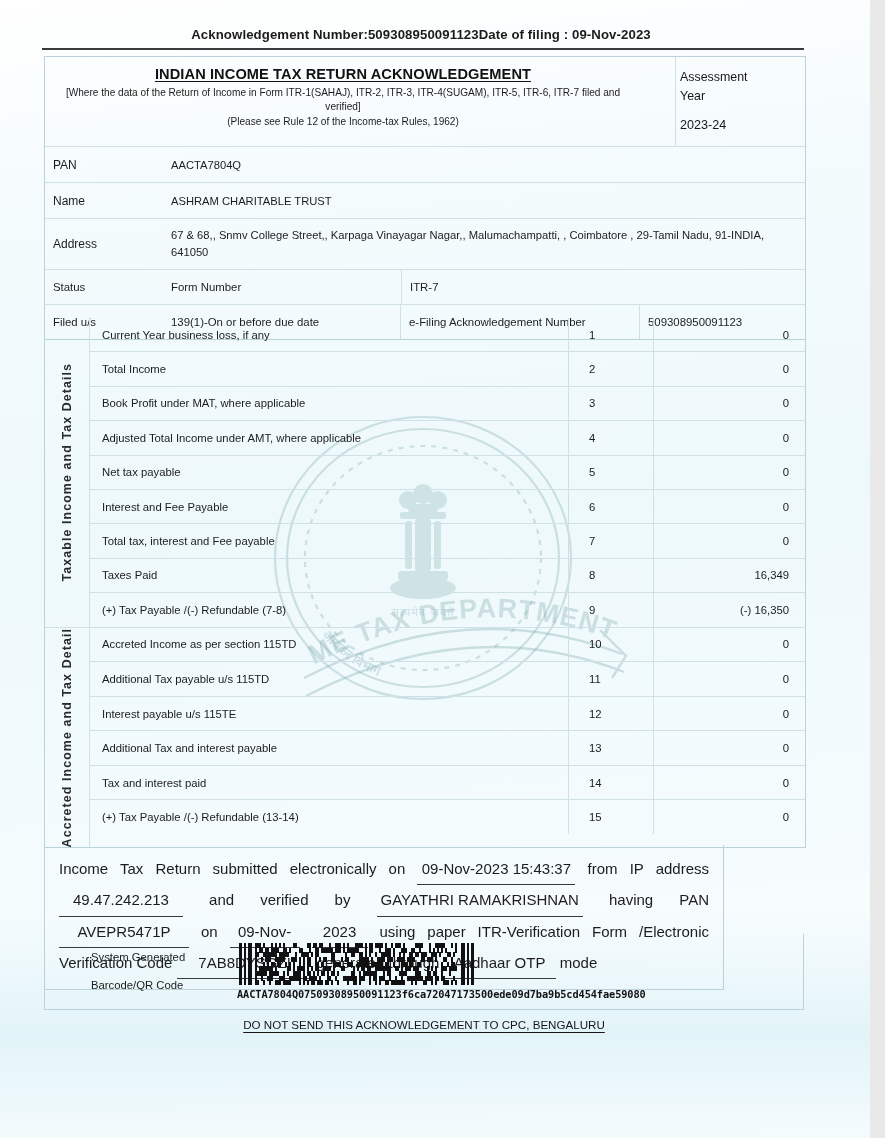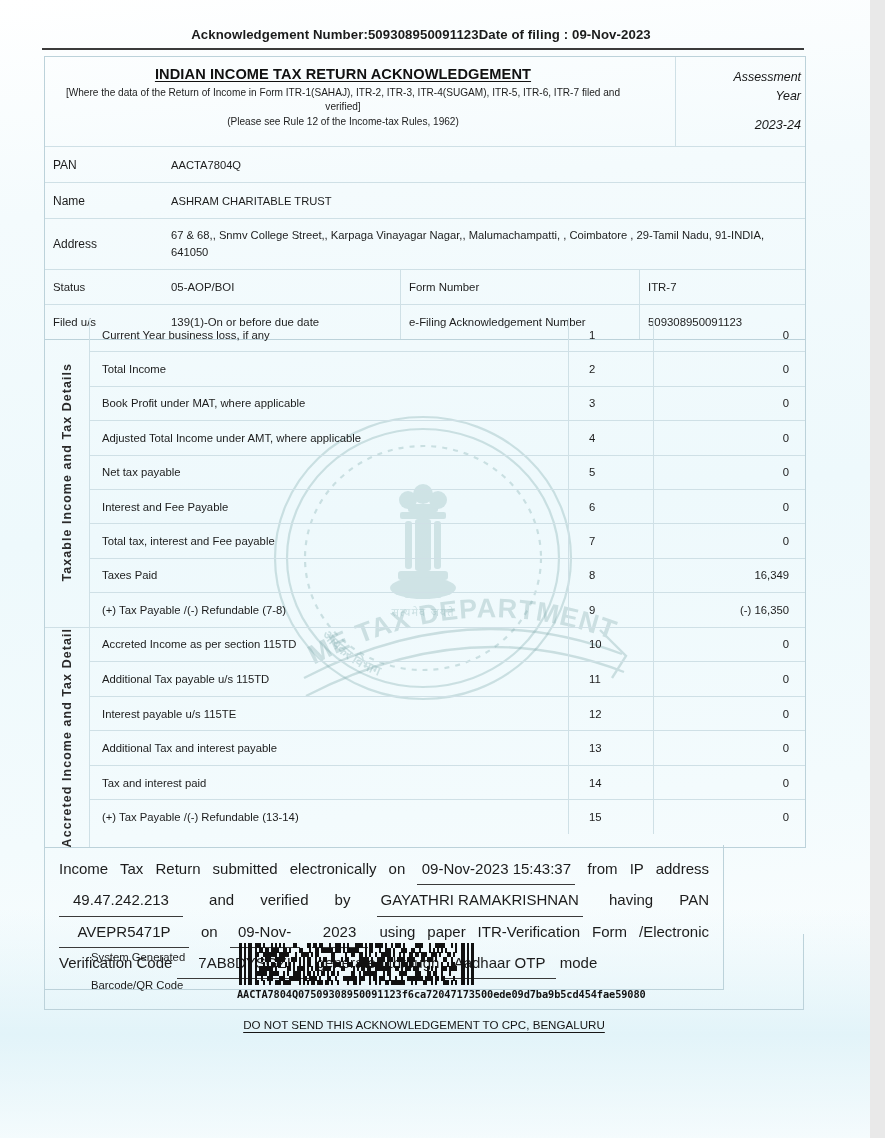--- a/index.html
+++ b/index.html
@@ -64,22 +64,22 @@
 
   
   .hdr{display:flex;border-bottom:1px solid #cfe0e6;gap:34px;}
   .hdr-left{flex:1;padding:9px 10px 10px 10px;text-align:center;}
   .hdr-title{
     font-weight:bold;font-size:14.6px;color:#111;text-decoration:underline;
     text-underline-offset:2px;letter-spacing:.1px;
   }
   .hdr-sub{font-size:10.1px;color:#1d1d1d;margin-top:4px;line-height:1.42;}
   .hdr-right{
-    width:121px;border-left:1px solid #cfe0e6;text-align:right;
-    padding:11px 4px;font-size:12.4px;color:#171717;line-height:1.5;font-style:italic;
+    width:121px;border-left:1px solid #cfe0e6;text-align:left;
+    padding:11px 4px;font-size:12.4px;color:#171717;line-height:1.5;
   }
   .hdr-right .ay-val{margin-top:11px;font-size:12.6px;}
 
   
   .lbl{width:118px;font-size:12px;color:#1c1c1c;}
   .val{flex:1;font-size:11.2px;color:#1c1c1c;}
   .r-pan,.r-name{height:35px;align-items:center;}
   .r-pan .cell,.r-name .cell{display:flex;align-items:center;height:100%;}
   .r-addr{min-height:50px;}
   .r-addr .cell{display:flex;align-items:center;}
@@ -236,21 +236,20 @@
         <div class="cell val">ASHRAM CHARITABLE TRUST</div>
       </div>
 
       <div class="row r-addr">
         <div class="cell lbl">Address</div>
         <div class="cell val">67 &amp; 68,, Snmv College Street,, Karpaga Vinayagar Nagar,, Malumachampatti, , Coimbatore , 29-Tamil Nadu, 91-INDIA, 641050</div>
       </div>
 
       <div class="row r-split">
         <div class="cell c-lbl2">Status</div>
-        <div class="cell c-val2 vline">05-AOP/BOI</div>
         <div class="cell c-lbl3 vline">Form Number</div>
         <div class="cell c-val3">ITR-7</div>
       </div>
 
       <div class="row r-split">
         <div class="cell c-lbl2">Filed u/s</div>
         <div class="cell c-val2 vline">139(1)-On or before due date</div>
         <div class="cell c-lbl3 vline">e-Filing Acknowledgement Number</div>
         <div class="cell c-val3">509308950091123</div>
       </div>

